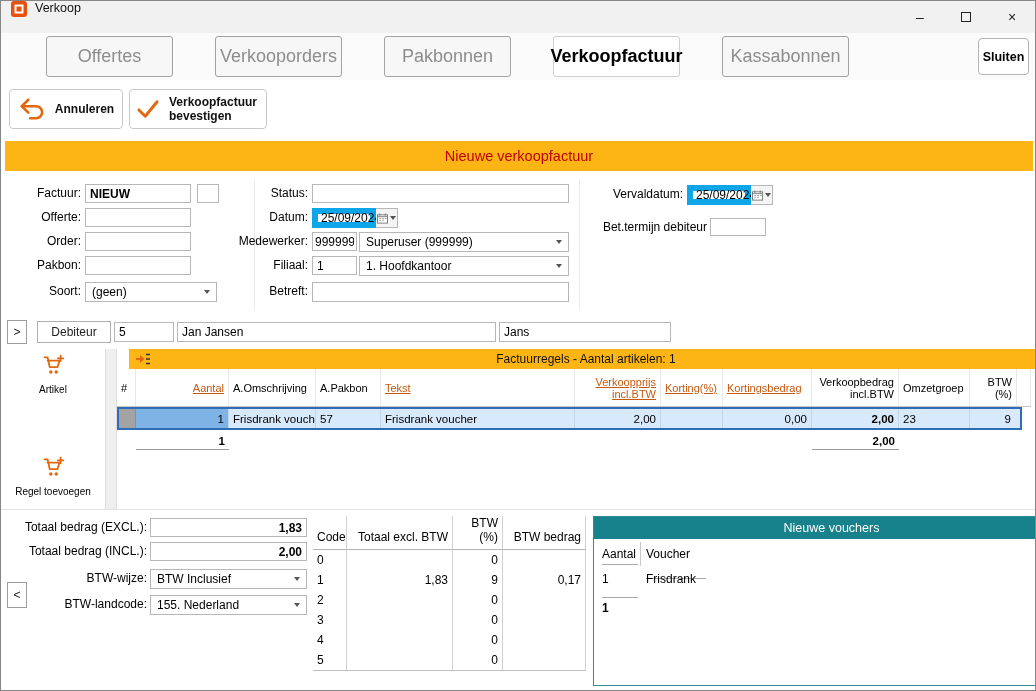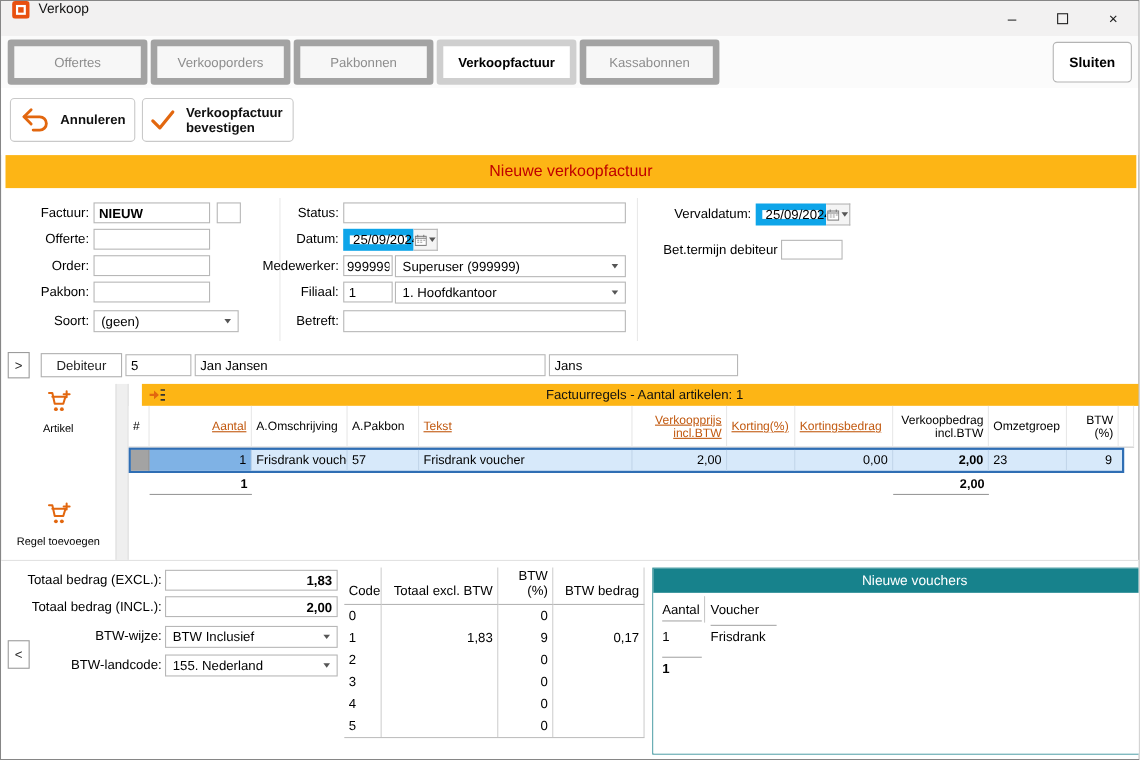--- a/index.html
+++ b/index.html
@@ -10,23 +10,23 @@
 
 .titlebar{position:absolute;left:0;top:0;width:100%;height:32px;background:#f2f1f1;display:flex;align-items:flex-start;}
 .appicon{margin-left:10px;width:16px;height:16px;display:flex;}
 .apptitle{margin-left:8px;font-size:12.5px;color:#111;}
 .wincontrols{margin-left:auto;display:flex;height:100%;}
 .winbtn{width:46px;height:100%;display:flex;align-items:center;justify-content:center;font-size:14px;color:#222;}
 .maxbox{width:10px;height:10px;border:1px solid #222;display:inline-block;}
 
 
 .tabbar{position:absolute;left:0;top:32px;width:100%;height:47px;background:#fbfbfb;display:flex;align-items:center;padding:0 6px;gap:3px;}
-.tab{width:127px;height:41px;border:6px solid #a3a3a3;border-radius:3px;background:#f7f7f7;color:#8d8d8d;display:flex;align-items:center;justify-content:center;font-size:12px;cursor:default;}
+.tab{width:127px;height:41px;border:1px solid #a3a3a3;border-radius:3px;background:#f7f7f7;color:#8d8d8d;display:flex;align-items:center;justify-content:center;font-size:18px;cursor:default;margin-left:39px;}
 .tab.active{background:#fff;color:#000;font-weight:bold;border-color:#cfcfcf;}
-.sluiten{margin-left:auto;width:72px;height:37px;border:1px solid #b4b4b4;border-radius:4px;background:#fff;font-weight:bold;font-size:12.5px;display:flex;align-items:center;justify-content:center;}
+.sluiten{margin-left:auto;width:51px;height:37px;border:1px solid #b4b4b4;border-radius:4px;background:#fff;font-weight:bold;font-size:12.5px;display:flex;align-items:center;justify-content:center;}
 
 
 .toolbar{position:absolute;left:0;top:79px;width:100%;height:61px;background:#fff;}
 .btn{position:absolute;border:1px solid #c9c9c9;border-radius:4px;background:#fff;display:flex;align-items:center;justify-content:center;gap:9px;font-weight:bold;font-size:12px;color:#111;padding:0 6px;}
 .btn .btxt{text-align:left;line-height:1.2;}
 
 
 .banner{position:absolute;left:4px;top:140px;width:1028px;height:30px;background:#fdb515;color:#c00000;font-size:14.5px;display:flex;align-items:center;justify-content:center;}
 
 
@@ -365,21 +365,21 @@
       <div class="btwc ra"></div>
     </div>
 
     <div class="vpanel" style="left:592px;top:6px;width:477px;height:170px;">
       <div class="tealhead">
           <span>Nieuwe vouchers</span>
         </div>
       <div style="position:relative;width:100%;height:146px;background:#fff;">
         <span class="vlab" style="left:8px;top:8px;width:36px;border-bottom:1px solid #a9a9a9;padding-bottom:3px;">Aantal</span>
         <div class="vline" style="left:46px;top:3px;height:24px;background:#c9c9c9;"></div>
-        <span class="vlab" style="left:52px;top:8px;width:60px;border-bottom:1px solid #a9a9a9;padding-bottom:7px;">Voucher</span>
+        <span class="vlab" style="left:52px;top:8px;width:60px;border-bottom:1px solid #a9a9a9;padding-bottom:17px;">Voucher</span>
         <span class="vlab" style="left:8px;top:33px;">1</span>
         <span class="vlab" style="left:52px;top:33px;">Frisdrank</span>
         <span class="vlab" style="left:8px;top:58px;width:36px;border-top:1px solid #a9a9a9;padding-top:3px;font-weight:bold;">1</span>
       </div>
     </div>
   </div>
 
 </div>
 
 </body></html>

